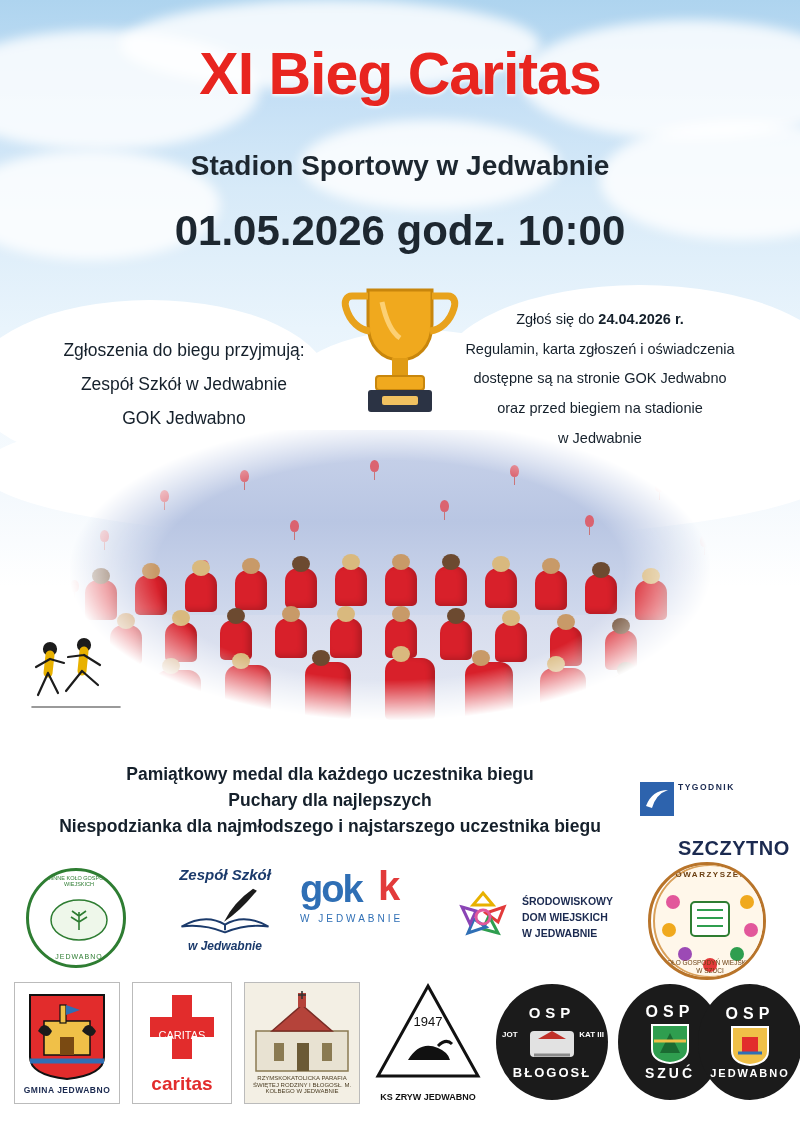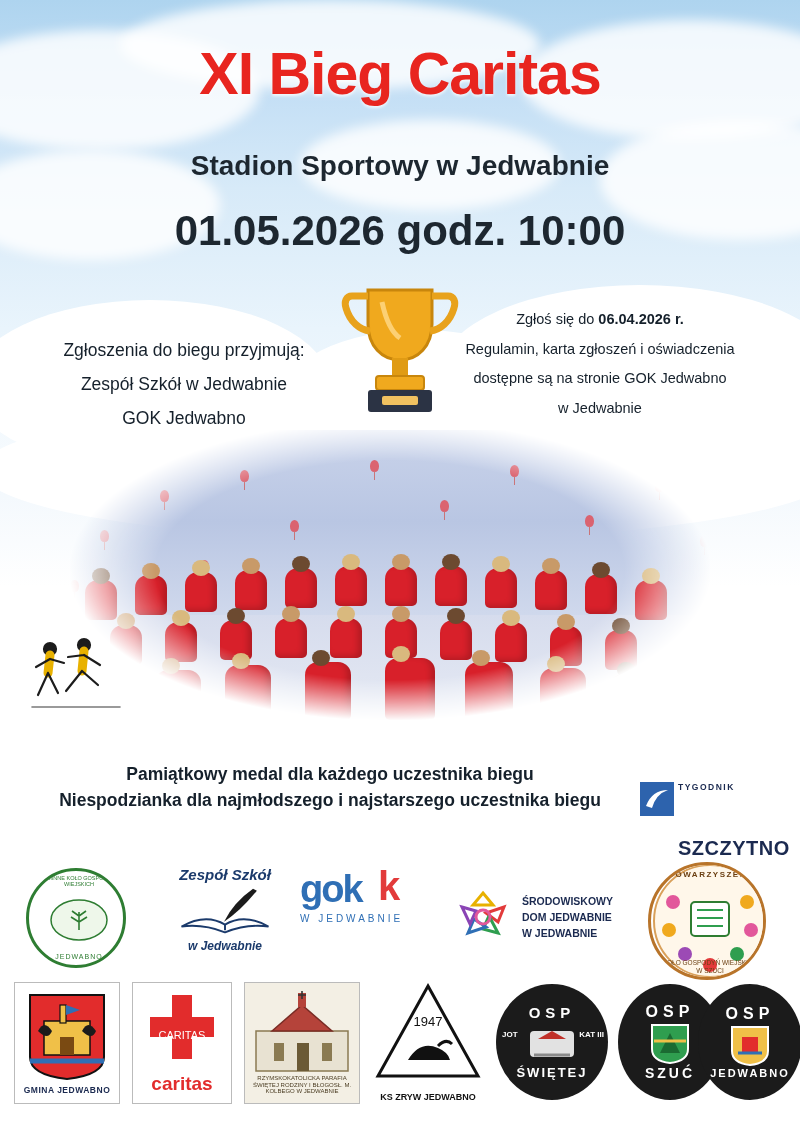--- a/index.html
+++ b/index.html
@@ -192,24 +192,25 @@
   </svg>
 
   <div class="left-block">
     <div>Zgłoszenia do biegu przyjmują:</div>
     <div>Zespół Szkół w Jedwabnie</div>
     <div>GOK Jedwabno</div>
   </div>
 
   <div class="right-block">
     <div>
-      <span>Zgłoś się do </span><b>06.04.2026 r.</b>
+      <span>Zgłoś się do </span><b>24.04.2026 r.</b>
     </div>
     <div>Regulamin, karta zgłoszeń i oświadczenia</div>
     <div>dostępne są na stronie GOK Jedwabno</div>
+    <div>oraz przed biegiem na stadionie</div>
     <div>w Jedwabnie</div>
   </div>
 
   <div class="photo">
     <div class="grass"></div>
 
     <div class="balloon" style="left:60px;  top:100px;"></div>
     <div class="balloon" style="left:120px; top:60px;"></div>
     <div class="balloon" style="left:200px; top:40px;"></div>
     <div class="balloon" style="left:250px; top:90px;"></div>
@@ -264,20 +265,21 @@
       <circle cx="62" cy="10" r="6" fill="#1c1c1c"></circle>
       <path d="M62 16 l-2 20" stroke="#e8b100" stroke-width="9"></path>
       <path d="M60 36 l-16 20 M60 36 l16 14"></path>
       <path d="M62 20 l-16 2 M62 20 l16 10"></path>
       <path d="M10 72 h88" stroke="#7a7a7a" stroke-width="1.6"></path>
     </g>
   </svg>
 
   <div class="awards">
     <div>Pamiątkowy medal dla każdego uczestnika biegu</div>
+    <div>Puchary dla najlepszych</div>
     <div>Niespodzianka dla najmłodszego i najstarszego uczestnika biegu</div>
   </div>
 
   <div class="szczytno">
     <svg width="34" height="34" viewBox="0 0 34 34" style="position:absolute;left:0;top:2px;">
       <rect x="0" y="0" width="34" height="34" fill="#2d63ad"></rect>
       <path d="M6 24 q6 -16 22 -16 q-12 4 -16 18 z" fill="#fff"></path>
     </svg>
     <div style="position:absolute;left:38px;top:2px;" class="sz-small">TYGODNIK</div>
     <div style="position:absolute;left:38px;top:13px;" class="sz-big">SZCZYTNO</div>
@@ -320,21 +322,21 @@
           <path d="M31 6 l10 12 h-20 z" stroke="#e8b100"></path>
           <path d="M52 20 l-6 15 l-12 -9 z" stroke="#e23a3a"></path>
           <path d="M46 46 l-15 -4 l6 -13 z" stroke="#2f9e4f"></path>
           <path d="M16 46 l6 -14 l12 8 z" stroke="#2f6fb5"></path>
           <path d="M10 20 l14 4 l-6 13 z" stroke="#8a44b5"></path>
           <circle cx="31" cy="30" r="7" stroke="#e2579b"></circle>
         </g>
       </svg>
       <div style="margin-left:8px;font-size:10.5px;color:#1b2a50;font-weight:bold;line-height:1.5;">
         <div>ŚRODOWISKOWY</div>
-        <div>DOM JEDWABNIE</div>
+        <div>DOM WIEJSKICH</div>
         <div>W JEDWABNIE</div>
       </div>
     </div>
 
     <div class="logo circle-logo" style="left:648px; top:0px; width:118px; height:118px; border-color:#b8742a;justify-content:flex-end;">
       <div style="position:relative;width:118px;height:118px;">
         <svg viewBox="0 0 118 118" width="118" height="118" style="position:absolute;left:0;top:0;">
           <circle cx="59" cy="59" r="56" fill="#fff7ea" stroke="#d9a05a" stroke-width="2"></circle>
           <g>
             <circle cx="22" cy="40" r="7" fill="#e2579b"></circle>
@@ -401,21 +403,21 @@
       <div style="text-align:center;font-size:9px;font-weight:bold;color:#111;margin-top:2px;">KS ZRYW JEDWABNO</div>
     </div>
 
     <div class="logo osp-badge" style="left:482px; top:2px; width:112px; height:116px; background:#1b1b1b;">
       <div style="font-size:15px;letter-spacing:5px;margin-top:8px;">OSP</div>
       <svg width="56" height="44" viewBox="0 0 56 44">
         <rect x="6" y="10" width="44" height="26" rx="4" fill="#e2e2e2"></rect>
         <path d="M14 18 l14 -8 l14 8 z" fill="#c03028"></path>
         <path d="M10 34 h36" stroke="#8a8a8a" stroke-width="3"></path>
       </svg>
-      <div style="font-size:13px;letter-spacing:2px;margin-bottom:8px;">ŚWIĘTEJ</div>
+      <div style="font-size:13px;letter-spacing:2px;margin-bottom:8px;">BŁOGOSŁ</div>
       <div style="position:absolute;left:6px;top:46px;font-size:8px;color:#fff;">JOT</div>
       <div style="position:absolute;right:4px;top:46px;font-size:8px;color:#fff;">KAT III</div>
     </div>
 
     <div class="logo osp-badge" style="left:604px; top:2px; width:104px; height:116px; background:#1b1b1b;">
       <div style="font-size:16px;letter-spacing:5px;margin-top:10px;">OSP</div>
       <svg width="44" height="44" viewBox="0 0 44 44">
         <path d="M4 4 h36 v24 q0 12 -18 14 q-18 -2 -18 -14 z" fill="#2f9e4f" stroke="#fff" stroke-width="2"></path>
         <path d="M22 12 l10 20 h-20 z" fill="#1b6b32"></path>
         <path d="M6 20 h32" stroke="#f0c048" stroke-width="3"></path>

